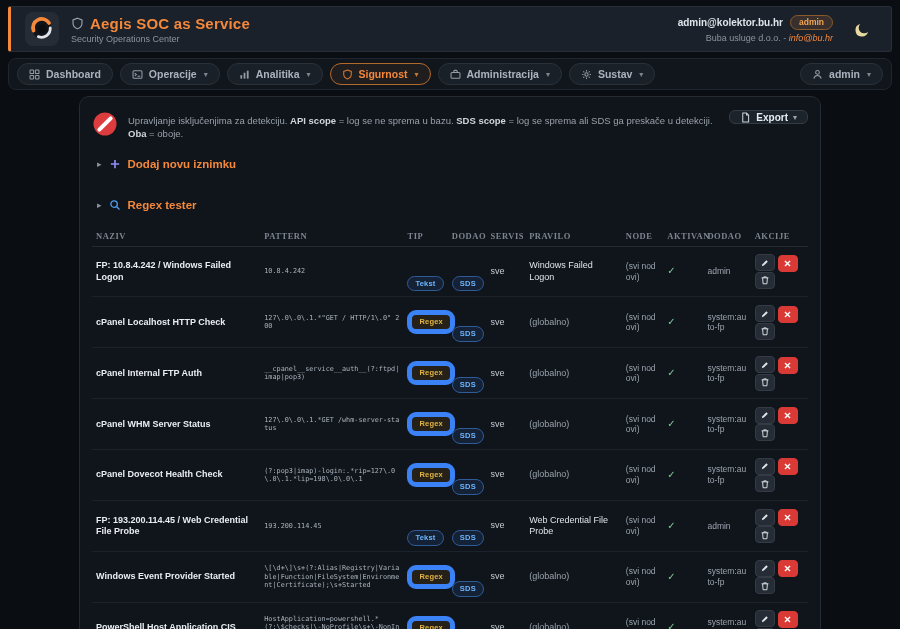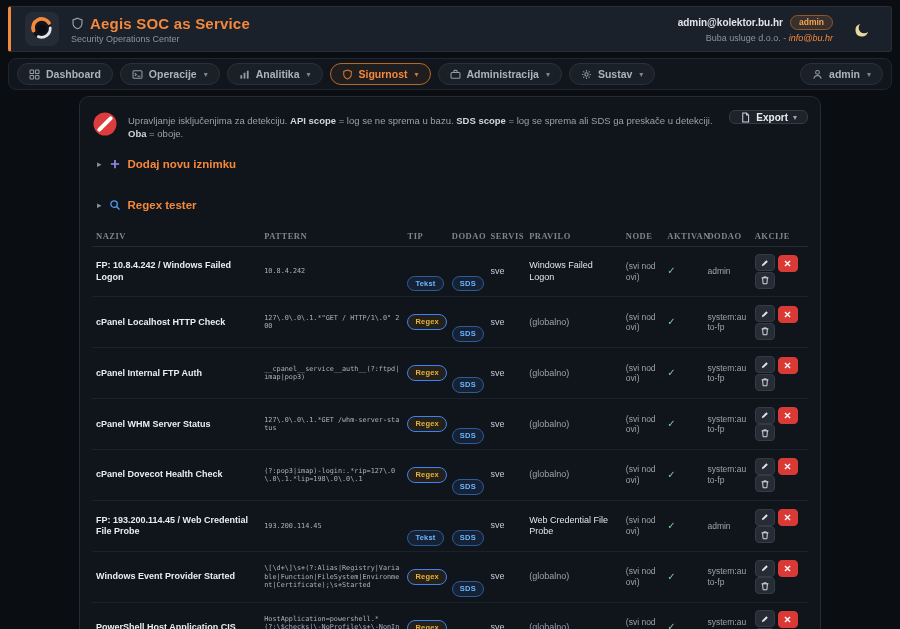--- a/index.html
+++ b/index.html
@@ -98,21 +98,21 @@
   td.c-naziv { font-size:9px; font-weight:bold; color:#e8edf2; }
   td.c-pattern {
     font-family:"DejaVu Sans Mono","Liberation Mono",monospace;
     font-size:6.8px; color:#aab4be; word-break:break-all;
   }
   .badge {
     display:inline-block; font-size:7.5px; font-weight:bold;
     padding:2px 7px 2.5px; border-radius:9px; letter-spacing:.2px;
   }
   .badge.b-tekst, .badge.b-sds { color:#6cb6ff; border:1px solid #2f5b98; background:rgba(56,139,253,.12);margin-top:24px; }
-  .badge.b-regex { color:#e3b341; border:1px solid #3b82f6; background:rgba(187,128,9,.12); }
+  .badge.b-regex { color:#e3b341; border:5px solid #3b82f6; background:rgba(187,128,9,.12); }
   td.c-servis { font-size:9px; color:#c3ccd4; }
   td.c-pravilo { font-size:9px; color:#dfe5ea; }
   td.c-pravilo.muted { color:#9aa4ae; }
   td.c-node, td.c-dodao { font-size:8.5px; color:#9aa4ae; word-break:break-all; }
   td.c-aktivan { color:#7ccf9a; font-size:10px; }
   .act-btn {
     width:20px; height:17px; border-radius:4px; cursor:pointer;
     display:inline-flex; align-items:center; justify-content:center;
     background:#262c35; border:1px solid #343b45; color:#dfe5ea;
     margin-right:3px; padding:0;

